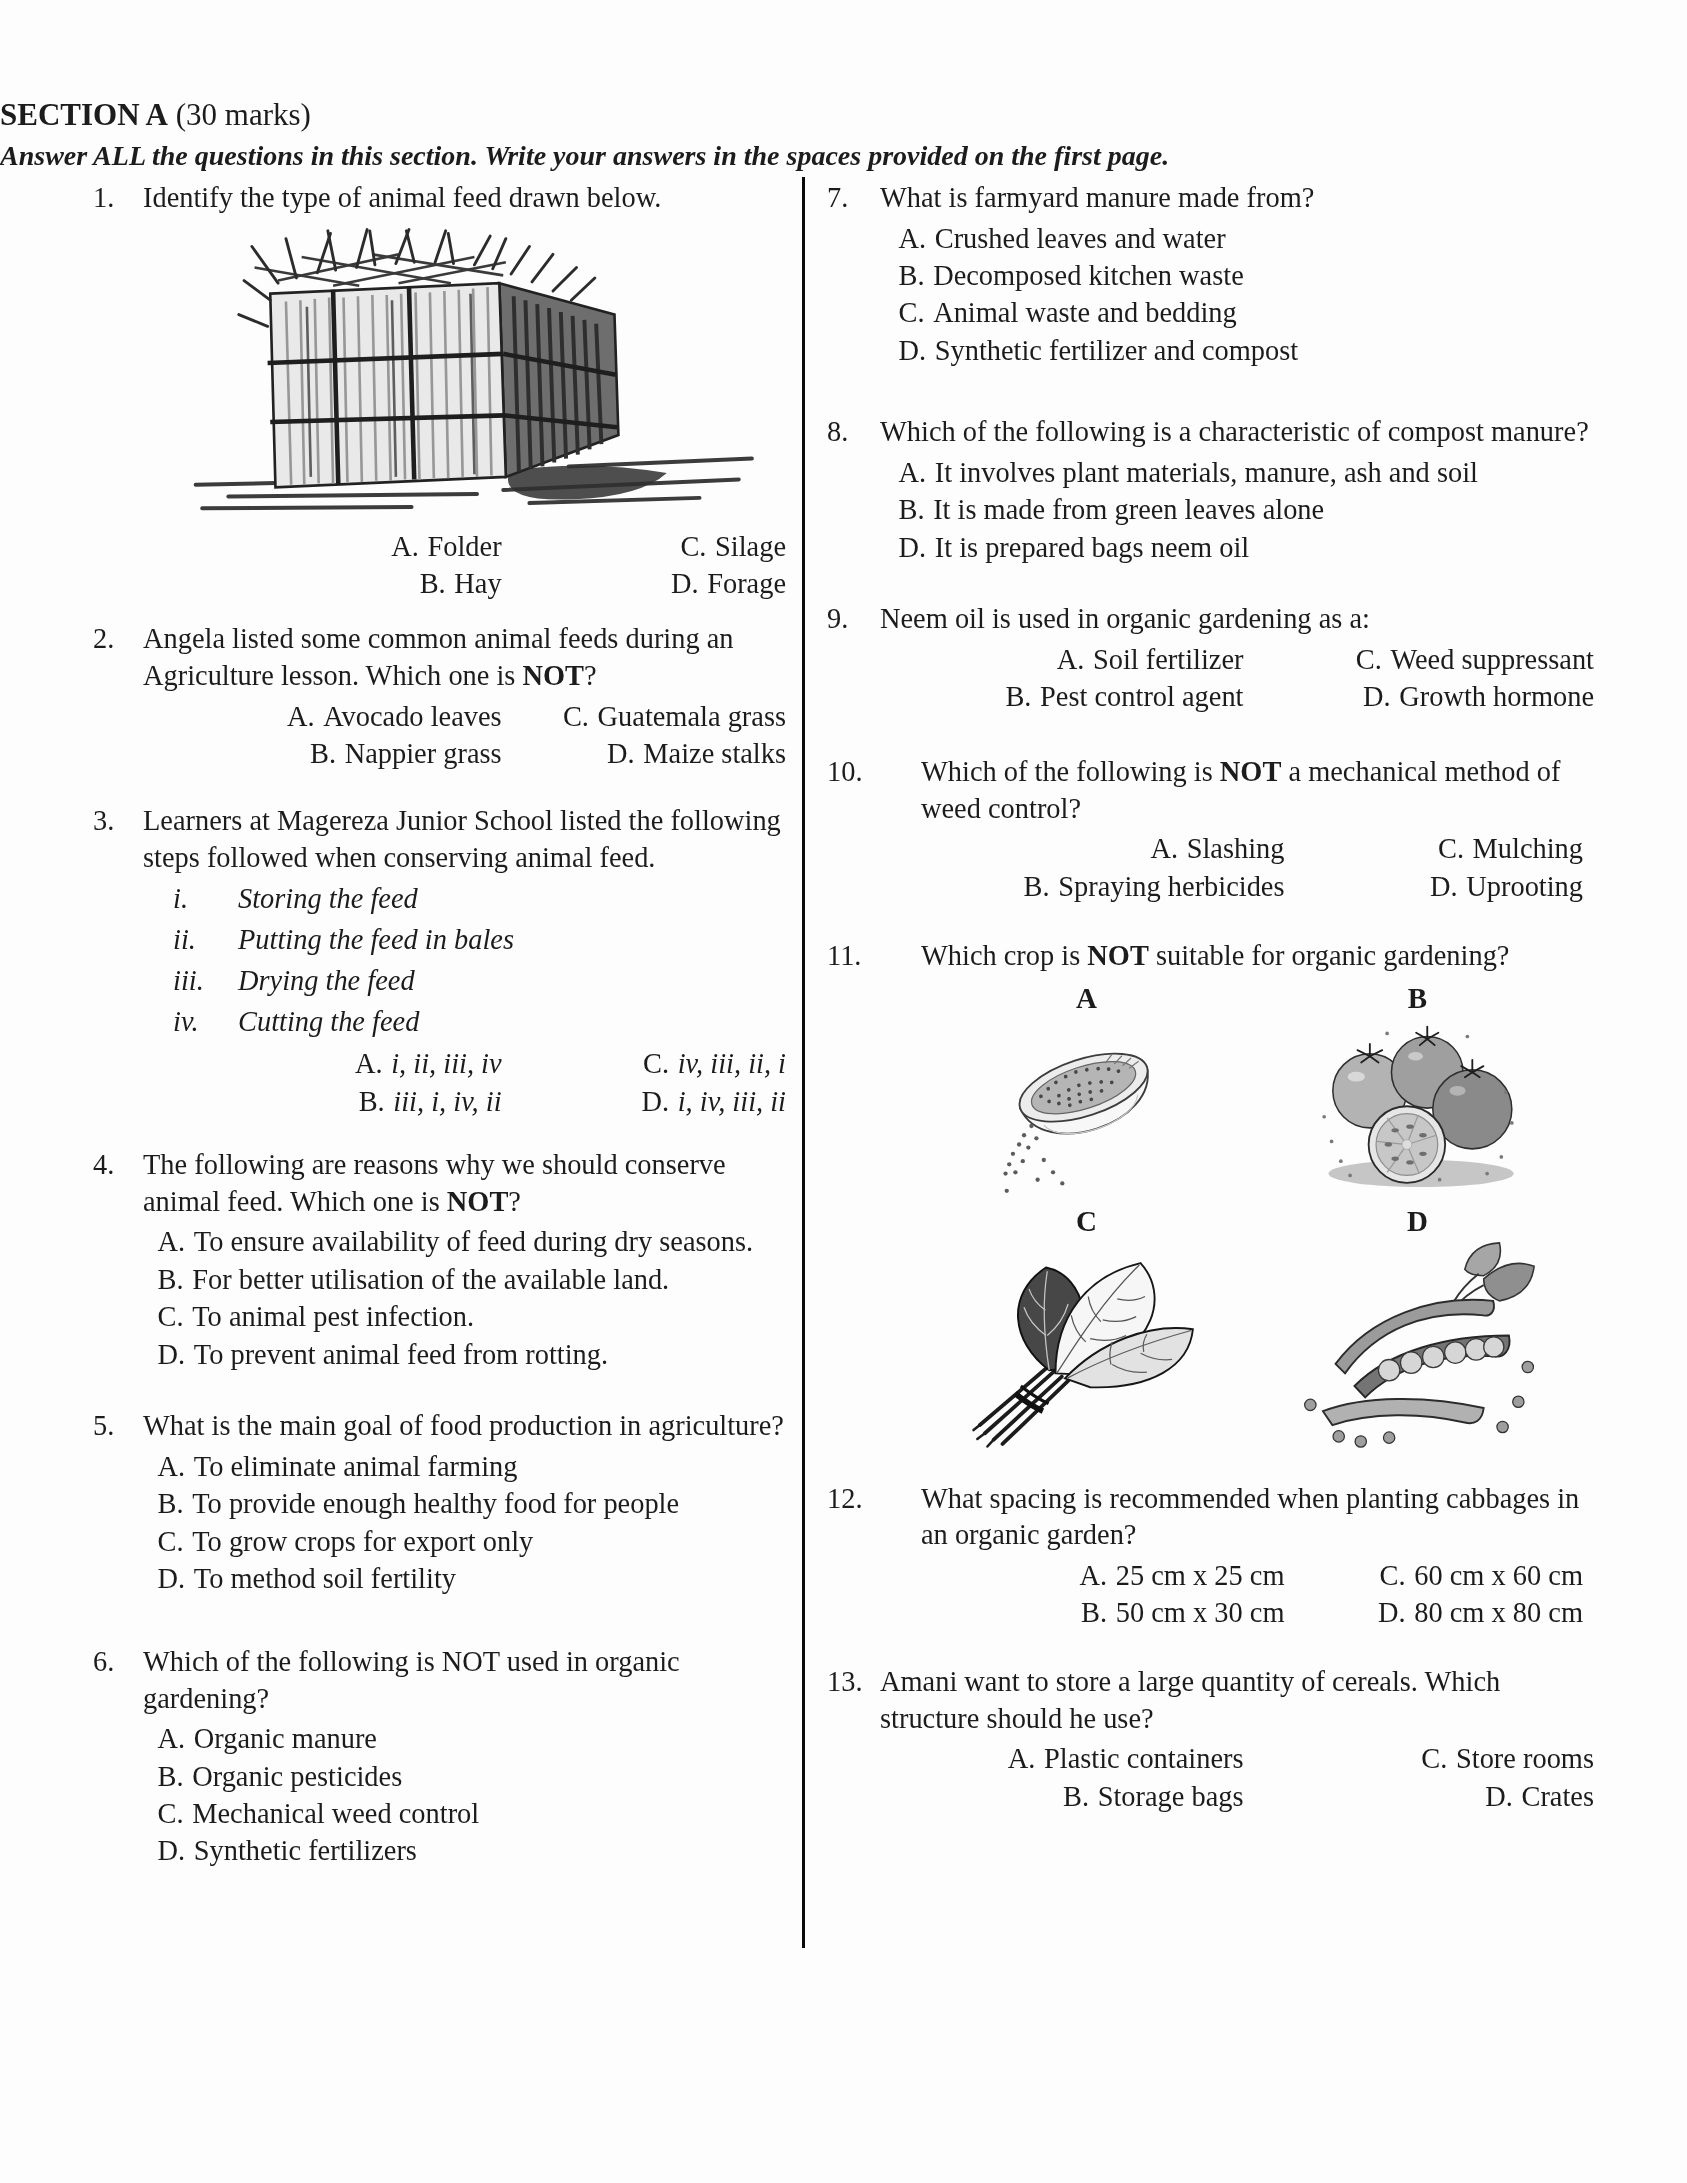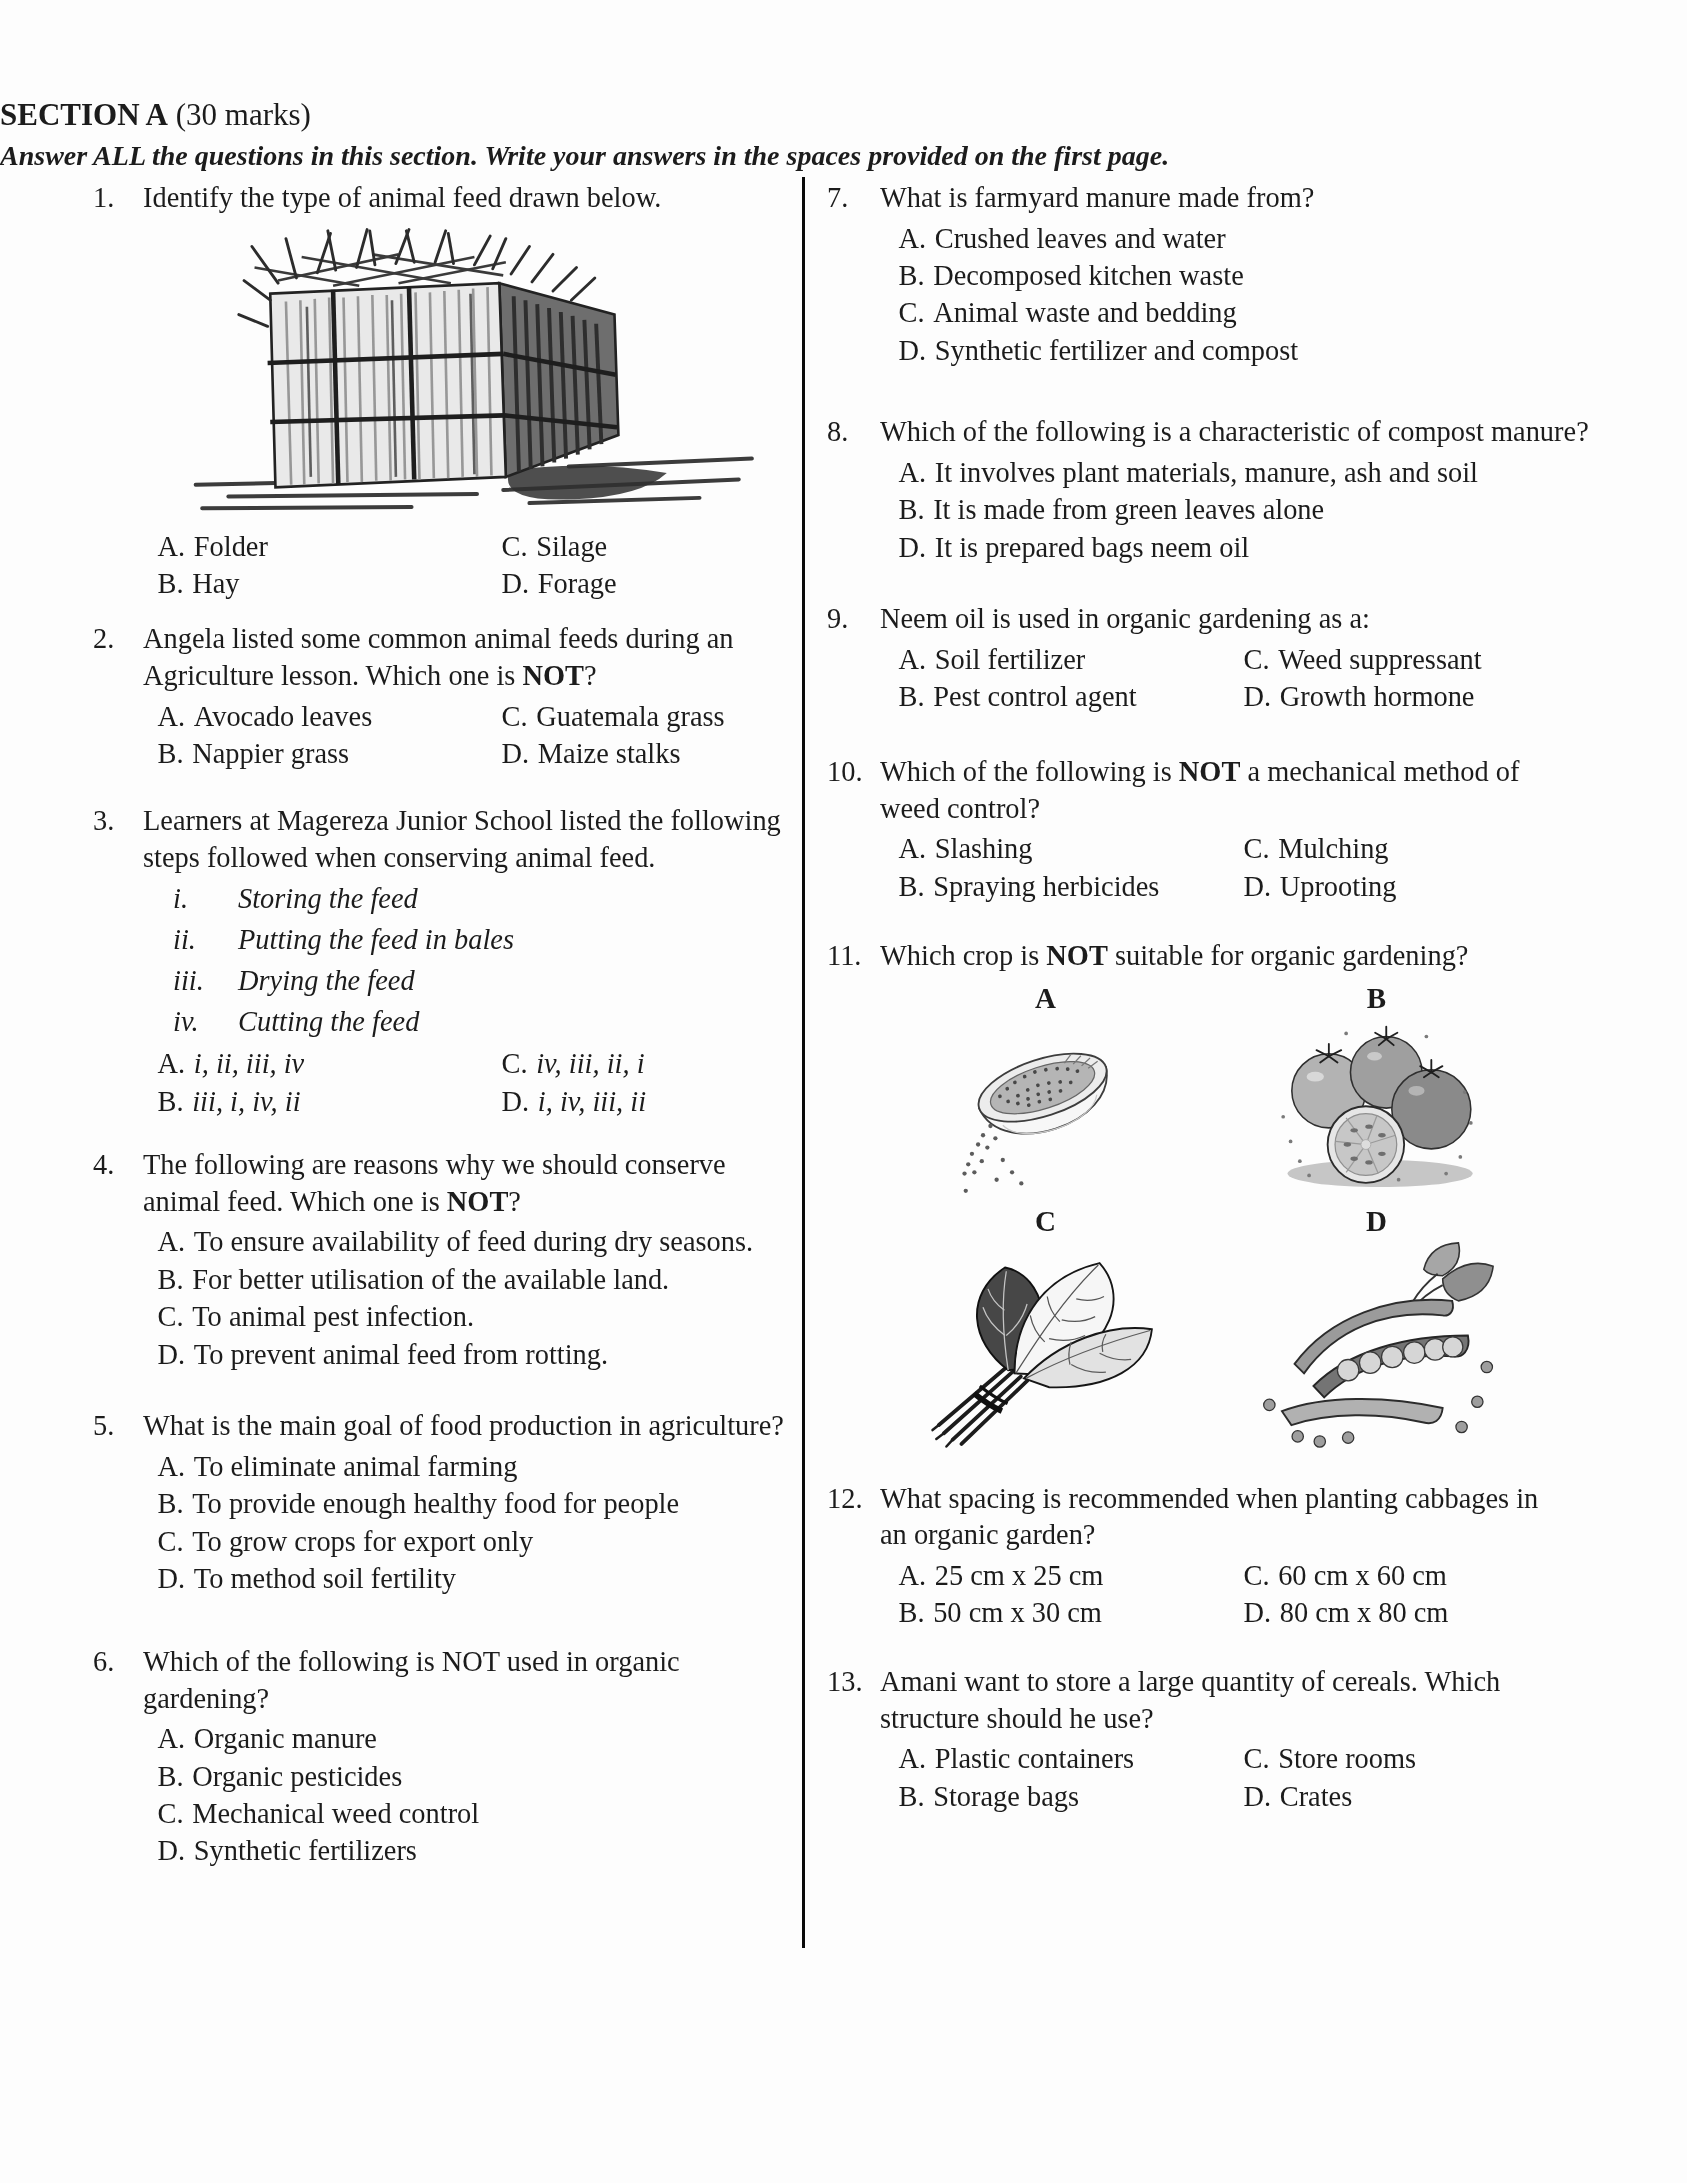--- a/index.html
+++ b/index.html
@@ -10,25 +10,25 @@
   .title b{font-weight:bold;}
   .instructions{font-size:28px;font-weight:bold;font-style:italic;margin-top:6.6px;}
   .divider{position:absolute;left:802px;top:177px;width:2.6px;height:1771px;background:#090909;}
   .col{position:absolute;top:180px;}
   .col-left{left:93px;width:693px;}
   .col-right{left:827px;width:767px;}
   .q{display:flex;align-items:flex-start;}
   .qnum{flex:0 0 50px;font-size:28.4px;line-height:1.3;}
   .col-right .qnum{flex:0 0 53px;}
   .qbody{flex:1;font-size:28.4px;line-height:1.3;}
-  .w1000{max-width:662px;}
+  .w1000{max-width:662px;margin-left:41px;}
   .qtext{margin:0;}
   .opts{margin-top:2.6px;padding-left:14.6px;}
   .col-right .opts{padding-left:18.5px;}
-  .opts.two{display:grid;grid-template-columns:344px 1fr;}
+  .opts.two{display:grid;grid-template-columns:344px 1fr;text-align:right;}
   .col-right .opts.two{grid-template-columns:345px 1fr;}
   .opt{font-size:28.4px;line-height:1.32;}
   .opt-hang{padding-left:44px;text-indent:-44px;}
   .olab{margin-right:8.6px;}
   .roman{padding-left:30px;margin-top:2.6px;}
   .roman-row{display:grid;grid-template-columns:65px 1fr;font-style:italic;line-height:1.44;font-size:28.4px;}
   .ital{font-style:italic;}
   .bale-wrap{margin:10.6px 0 9.3px 33px;line-height:0;}
   .figgrid{display:grid;grid-template-columns:1fr 1fr;margin-top:8px;row-gap:9.3px;}
   .fig{text-align:center;margin:0;}

